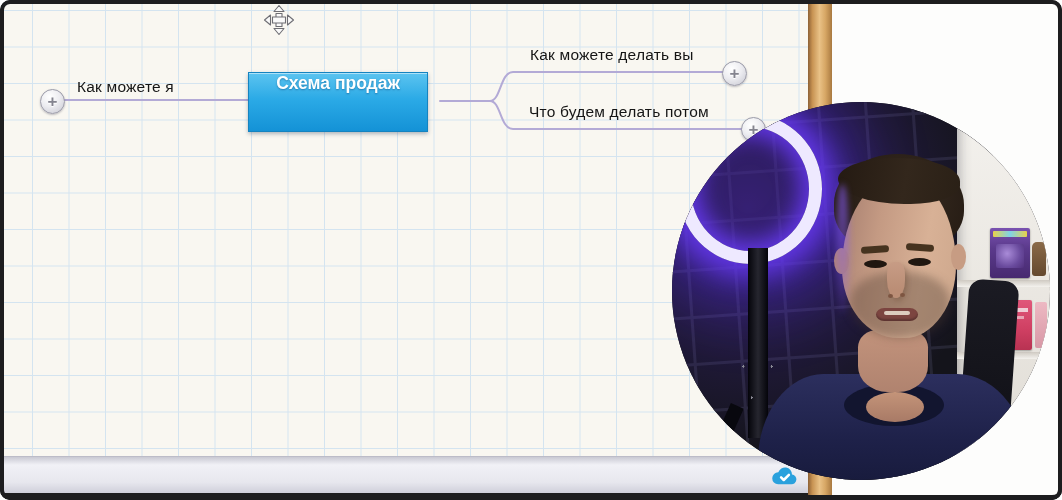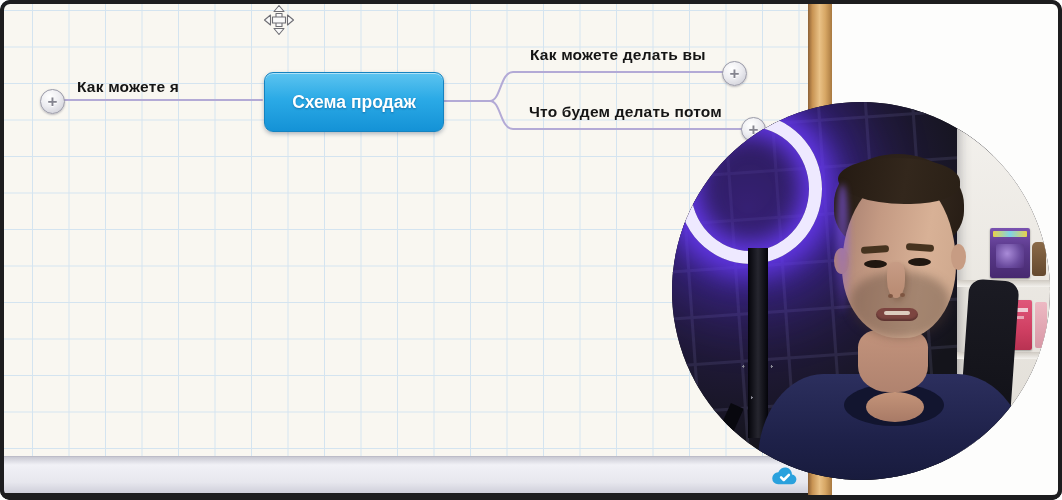--- a/index.html
+++ b/index.html
@@ -15,26 +15,26 @@
     background:linear-gradient(180deg,#c9c9d3 0,#f1f1f6 22%,#e7e7ee 70%,#cfcfda 100%);
     border-top:1px solid #bcbcc8;z-index:2;}
   .woodbar{position:absolute;left:808px;top:0;width:24px;height:500px;z-index:3;
     background:linear-gradient(90deg,#8d6136 0%,#c79252 18%,#e9c186 48%,#d7a765 72%,#a97940 100%);}
   .whitepanel{position:absolute;left:832px;top:4px;width:226px;height:492px;background:#fdfdfc;z-index:1;}
 
   
   .connectors{position:absolute;left:0;top:0;z-index:4;pointer-events:none;}
 
   
-  .topic-label{position:absolute;z-index:5;font-weight:700;font-size:15.5px;color:#151515;white-space:nowrap;letter-spacing:.2px;}
-  .root-node{position:absolute;left:264px;top:72px;width:178px;height:58px;z-index:5;cursor:pointer;
+  .topic-label{position:absolute;z-index:5;font-weight:400;font-size:15.5px;color:#151515;white-space:nowrap;letter-spacing:.2px;}
+  .root-node{position:absolute;left:248px;top:72px;width:178px;height:58px;z-index:5;cursor:pointer;
     background:linear-gradient(180deg,#5cc4f0 0%,#2baae6 45%,#1492d6 100%);
-    border:1px solid #1583c0;border-radius:9px;
+    border:1px solid #1583c0;border-radius:0;
     box-shadow:0 2px 4px rgba(40,60,90,.35), inset 0 1px 0 rgba(255,255,255,.5);
-    display:flex;align-items:center;justify-content:center;}
+    display:flex;justify-content:center;}
   .root-node span{color:#fff;font-weight:700;font-size:17.5px;text-shadow:0 1px 2px rgba(0,60,110,.45);}
   .plus-btn{position:absolute;width:23px;height:23px;z-index:5;border-radius:50%;cursor:pointer;
     background:radial-gradient(circle at 38% 30%,#ffffff 0%,#ededf1 45%,#c6c6d0 100%);
     border:1px solid #9a9aa8;box-shadow:0 1px 2px rgba(60,60,80,.3);
     display:flex;align-items:center;justify-content:center;}
   .plus-btn span{color:#84848f;font-weight:700;font-size:17px;line-height:1;margin-top:-1px;
     text-shadow:0 1px 0 #fff;}
 
   .move-cursor{position:absolute;left:263px;top:4px;width:32px;height:32px;z-index:6;}
 

